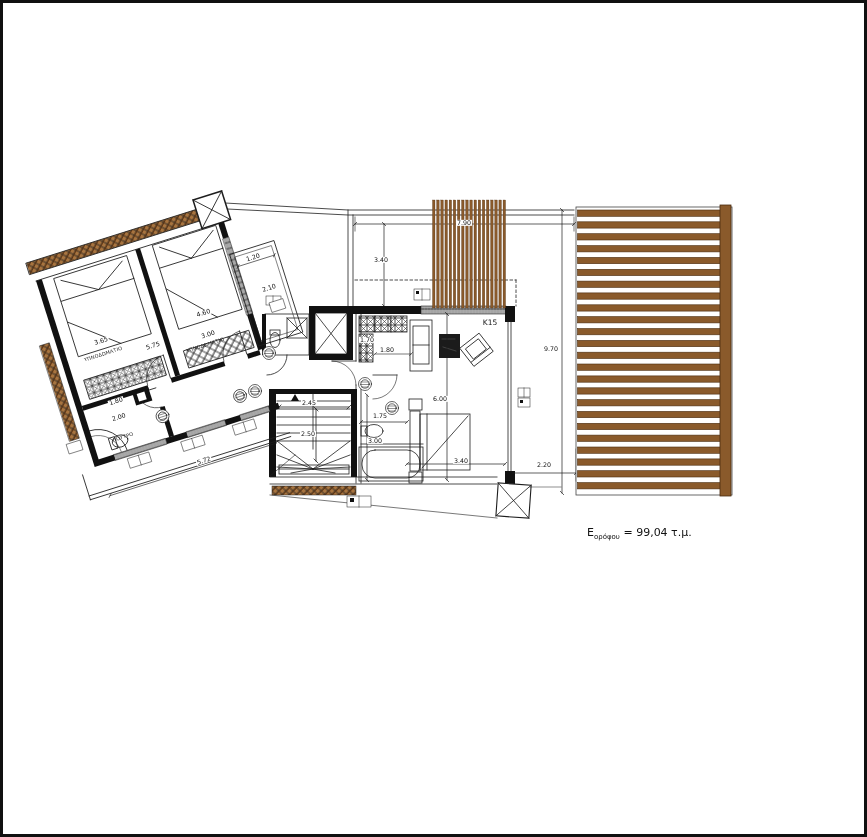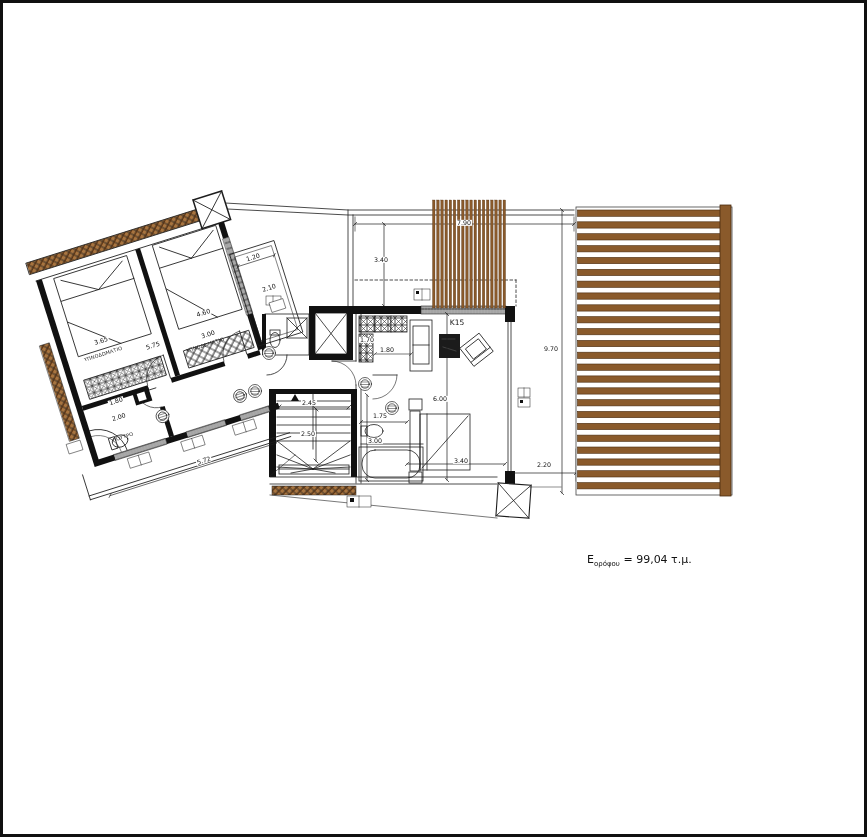--- a/index.html
+++ b/index.html
@@ -316,31 +316,31 @@
           <rect x="574.5" y="479.6" width="143" height="6.3" fill="#8a5a2b" stroke="#4a2c10" stroke-width="0.6"></rect>
         </g>
     <rect x="717" y="202" width="11" height="291" fill="#8a5a2b" stroke="#4a2c10"></rect>
   </g>
 </svg>
 
 <div class="layer">
   <span class="lbl" style="left:461px;top:220px">7.90</span>
   <span class="lbl" style="left:378px;top:257px">3.40</span>
   <span class="lbl" style="left:548px;top:346px">9.70</span>
-  <span class="lbl code" style="left:454px;top:320px">K15</span>
+  <span class="lbl code" style="left:487px;top:320px">K15</span>
   <span class="lbl" style="left:437px;top:396px">6.00</span>
   <span class="lbl" style="left:364px;top:337px">1.70</span>
   <span class="lbl" style="left:384px;top:347px">1.80</span>
   <span class="lbl" style="left:377px;top:413px">1.75</span>
   <span class="lbl" style="left:372px;top:438px">3.00</span>
   <span class="lbl" style="left:458px;top:458px">3.40</span>
   <span class="lbl" style="left:541px;top:462px">2.20</span>
   <span class="lbl" style="left:306px;top:400px">2.45</span>
   <span class="lbl" style="left:305px;top:431px">2.50</span>
-  <span class="area-text" style="left:584px;top:550px">
+  <span class="area-text" style="left:584px;top:523px">
     <span>E</span><sub>ορόφου</sub><span> = 99,04 τ.μ.</span>
   </span>
 </div>
 
 <div class="layer" id="wing-labels">
   <span class="lbl" style="left:64px;top:296px">3.65</span>
   <span class="lbl room" style="left:62px;top:309px">ΥΠΝΟΔΩΜΑΤΙΟ</span>
   <span class="lbl" style="left:112px;top:316px">5.75</span>
   <span class="lbl" style="left:168px;top:322px">3.00</span>
   <span class="lbl room" style="left:162px;top:331px">ΥΠΝΟΔΩΜΑΤΙΟ</span>

